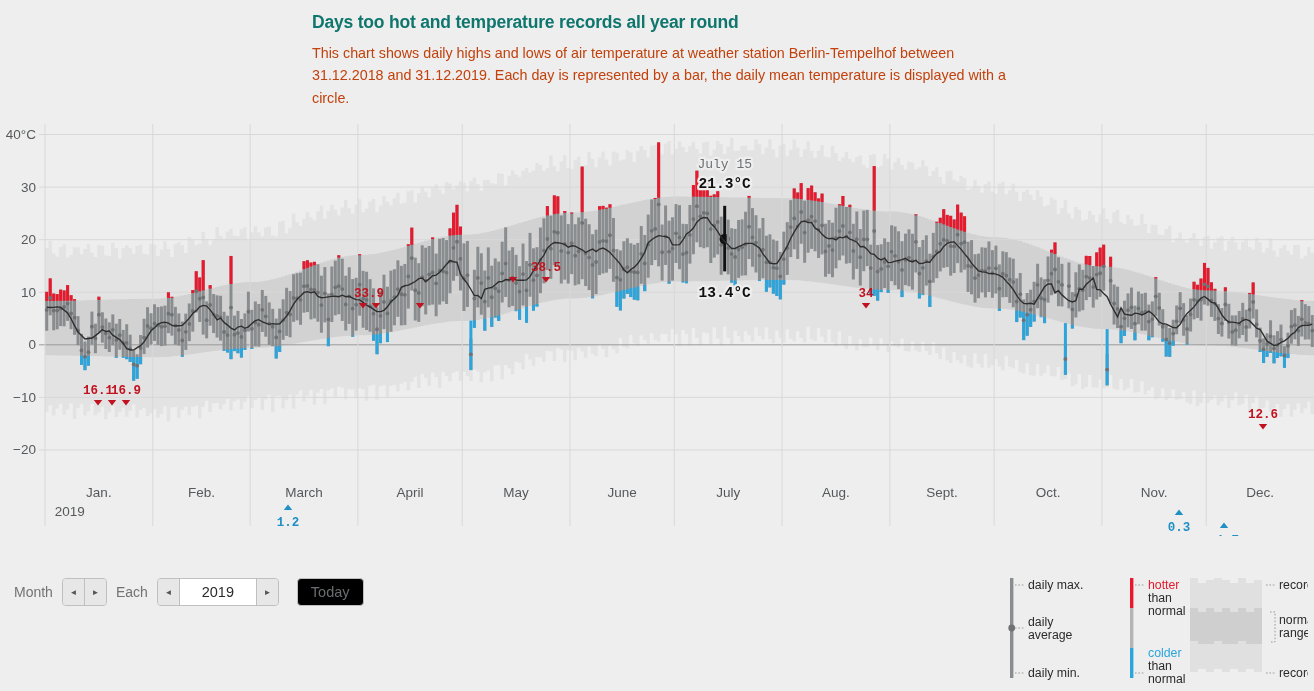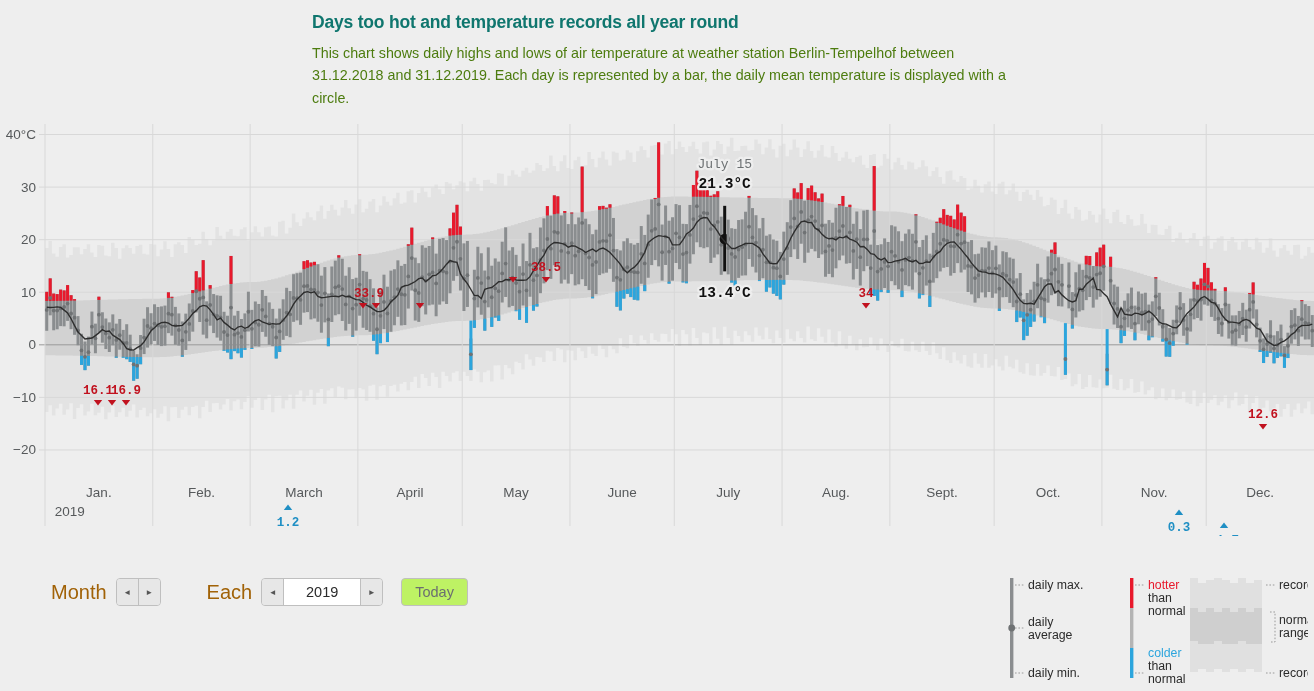--- a/index.html
+++ b/index.html
@@ -20,21 +20,21 @@
   }
   #chart-title {
     font-size: 17.5px;
     font-weight: bold;
     color: #0f766e;
     margin: 0 0 9px 312px;
     letter-spacing: -0.2px;
   }
   #chart-subtitle {
     font-size: 14.3px;
-    color: #4d7c0f;
+    color: #c2410c;
     margin: 8px 0 0 312px;
     width: 694px;
     line-height: 1.57;
   }
   #plot-wrap {
     position: relative;
     width: 1167px;
     height: 420px;
     margin-top: 7px;
   }
@@ -76,23 +76,22 @@
   }
   #controls {
     position: absolute;
     left: 14px;
     top: 578px;
     display: flex;
     align-items: center;
     gap: 9px;
   }
   .ctrl-label {
-    font-size: 20px;
-    color: #a16207;
-    margin-left: 37px;
+    font-size: 14px;
+    color: #737373;
   }
   .spinner {
     display: flex;
     border: 1px solid #bfbfbf;
     border-radius: 4px;
     overflow: hidden;
     background: #e7e7e7;
     height: 26px;
   }
   .spin-btn {
@@ -116,21 +115,21 @@
     align-items: center;
     justify-content: center;
     font-size: 14.5px;
     color: #2b2b2b;
     border-left: 1px solid #bfbfbf;
     border-right: 1px solid #bfbfbf;
   }
   #today-btn {
     border: 1px solid #bfbfbf;
     border-radius: 4px;
-    background: #bef264;
+    background: #000000;
     height: 28px;
     padding: 0 13px;
     font-size: 14.5px;
     color: #6b6e70;
     cursor: pointer;
     font-family: "Liberation Sans", sans-serif;
     margin-left: 9px;
   }
   #legend {
     position: absolute;

